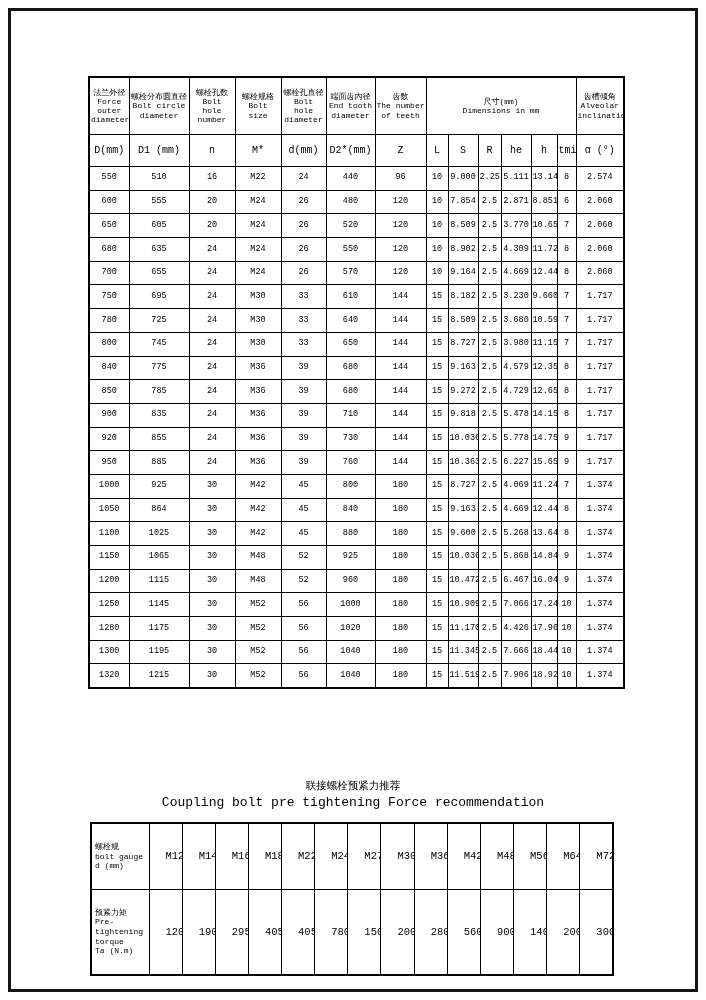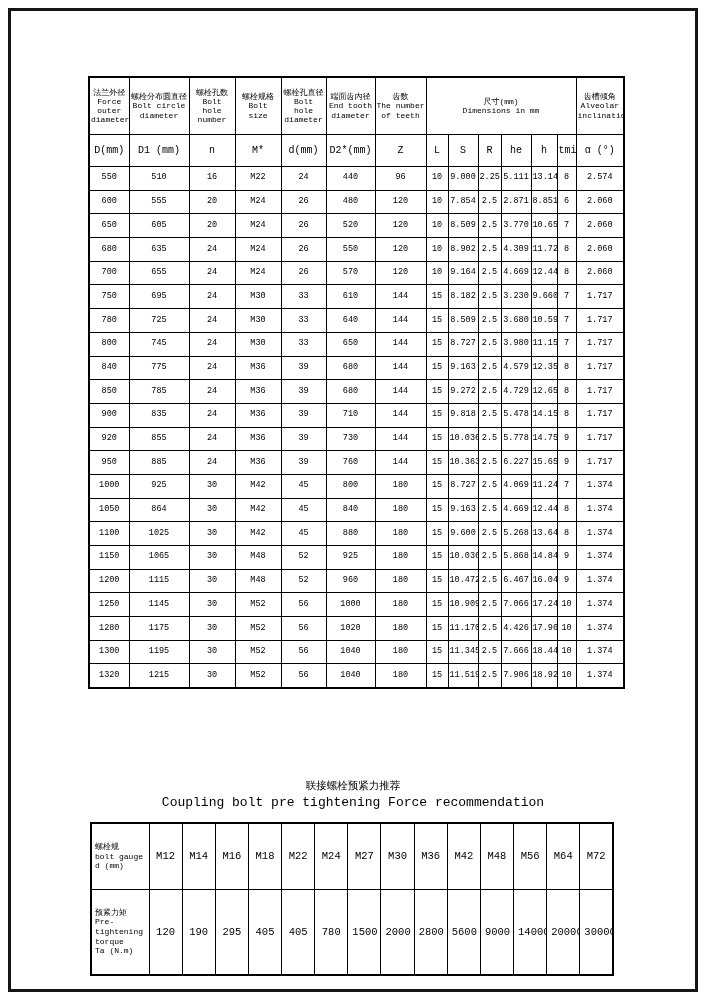--- a/index.html
+++ b/index.html
@@ -30,22 +30,22 @@
   
   .bottom-title{position:absolute;left:0;top:779px;width:706px;text-align:center;}
   .bottom-title .t-zh{font-size:10.5px;display:block;}
   .bottom-title .t-en{font-size:13px;display:block;margin-top:2px;}
   .bottom-table{
     position:absolute;left:90px;top:822px;width:524px;
     border-collapse:collapse;table-layout:fixed;border:2px solid #000;
     font-size:10.5px;
   }
   .bottom-table td,.bottom-table th{
-    border:1px solid #000;text-align:center;vertical-align:middle;
-    padding:4px;overflow:hidden;font-weight:normal;
+    border:1px solid #000;vertical-align:middle;
+    padding:16px;overflow:hidden;font-weight:normal;
   }
   .bottom-table tr{height:40px;}
   .bottom-table .rowhdr{
     text-align:left;font-size:8px;line-height:1.2;padding:18px 3px;
   }
   .bottom-table col.first{width:58px;}
 </style>
 </head>
 <body>
 

